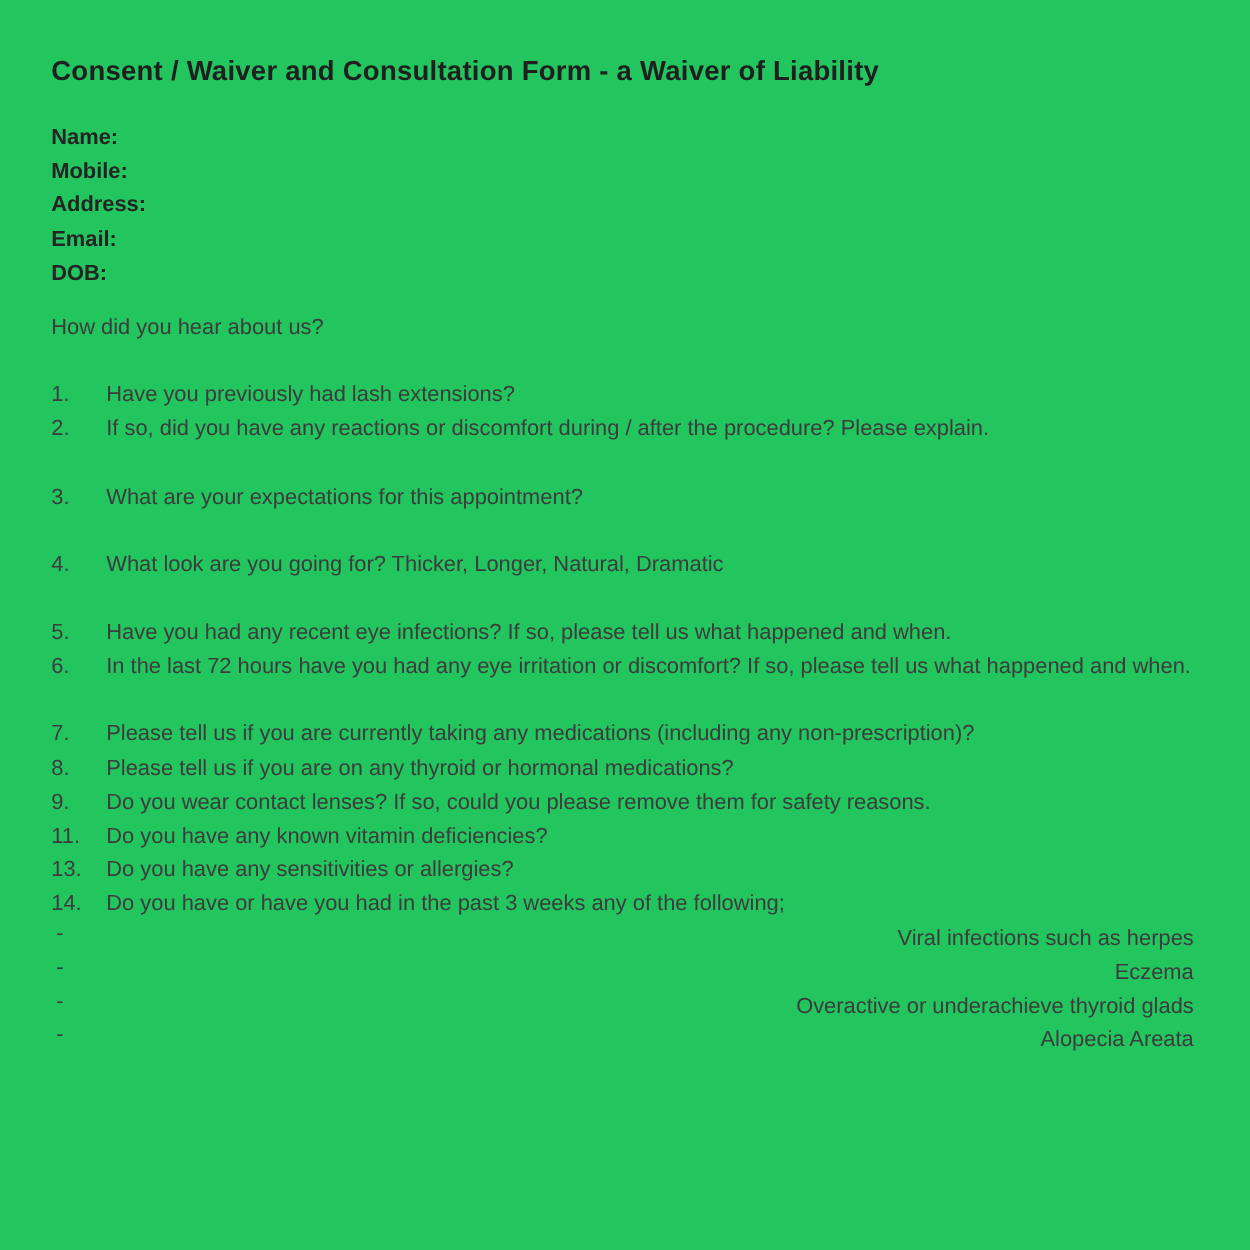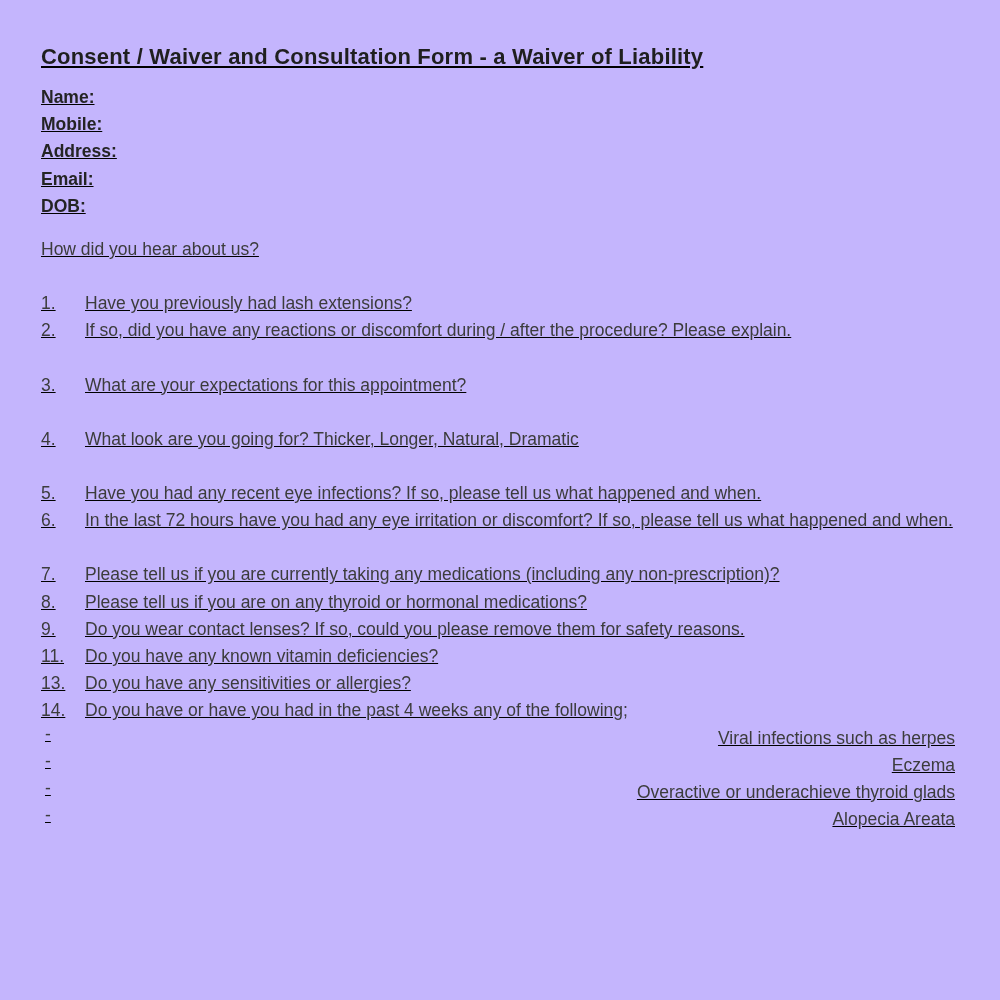--- a/index.html
+++ b/index.html
@@ -9,33 +9,32 @@
     width: 1000px;
     height: 1000px;
     overflow: hidden;
     font-family: "Liberation Sans", "DejaVu Sans", sans-serif;
   }
   .page {
     box-sizing: border-box;
     width: 1000px;
     height: 1000px;
     padding: 42px 45px 0 41px;
-    background: #c4b5fd;
-    text-decoration: underline;
+    background: #22c55e;
   }
   .doc-title {
     margin: 0;
     font-size: 22px;
     line-height: 30px;
     font-weight: 700;
     color: #1f1f1f;
     letter-spacing: 0.2px;
   }
   .fields {
-    margin-top: 12px;
+    margin-top: 24px;
   }
   .field-label {
     font-size: 17.5px;
     line-height: 27.2px;
     font-weight: 700;
     color: #242424;
   }
   .body-line {
     margin: 16px 0 0 0;
     font-size: 17.5px;
@@ -147,21 +146,21 @@
     <li class="q-item">
       <span class="q-num">11.</span>
       <span class="q-text">Do you have any known vitamin deficiencies?</span>
     </li>
     <li class="q-item">
       <span class="q-num">13.</span>
       <span class="q-text">Do you have any sensitivities or allergies?</span>
     </li>
     <li class="q-item">
       <span class="q-num">14.</span>
-      <span class="q-text">Do you have or have you had in the past 4 weeks any of the following;</span>
+      <span class="q-text">Do you have or have you had in the past 3 weeks any of the following;</span>
     </li>
   </ol>
 
   <ul class="c-list">
     <li class="c-item">
       <span class="c-marker">-</span>
       <span class="c-text">Viral infections such as herpes</span>
     </li>
     <li class="c-item">
       <span class="c-marker">-</span>

